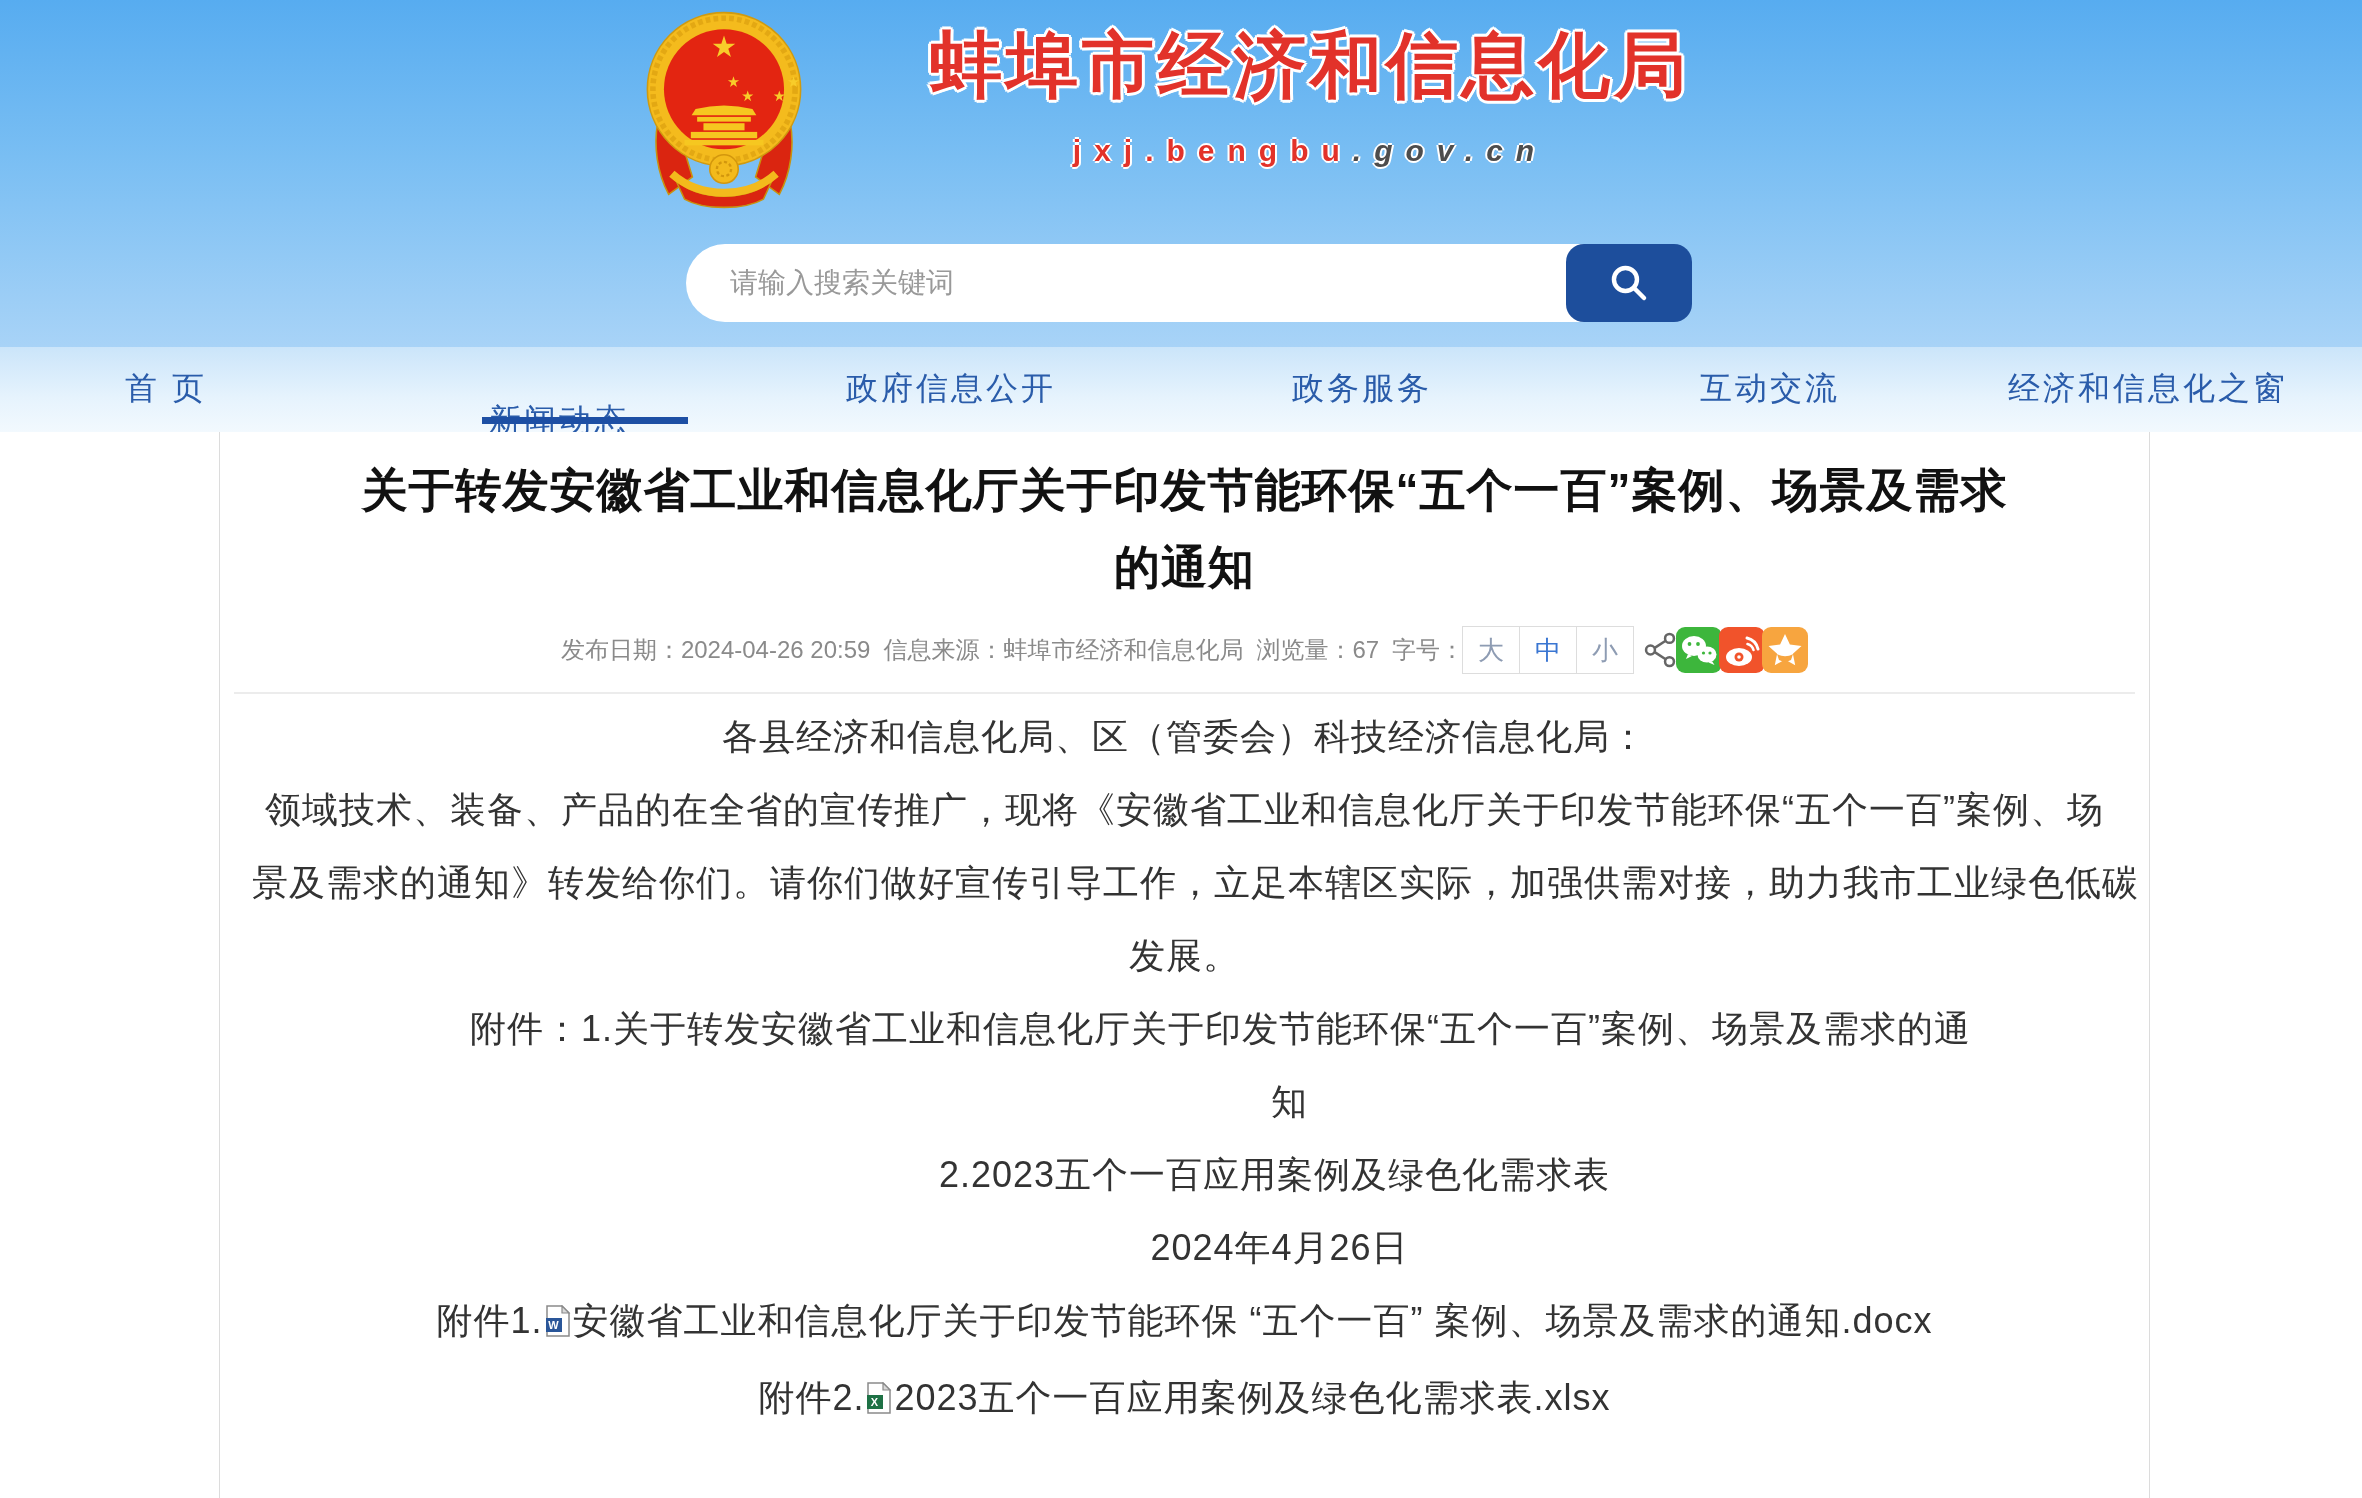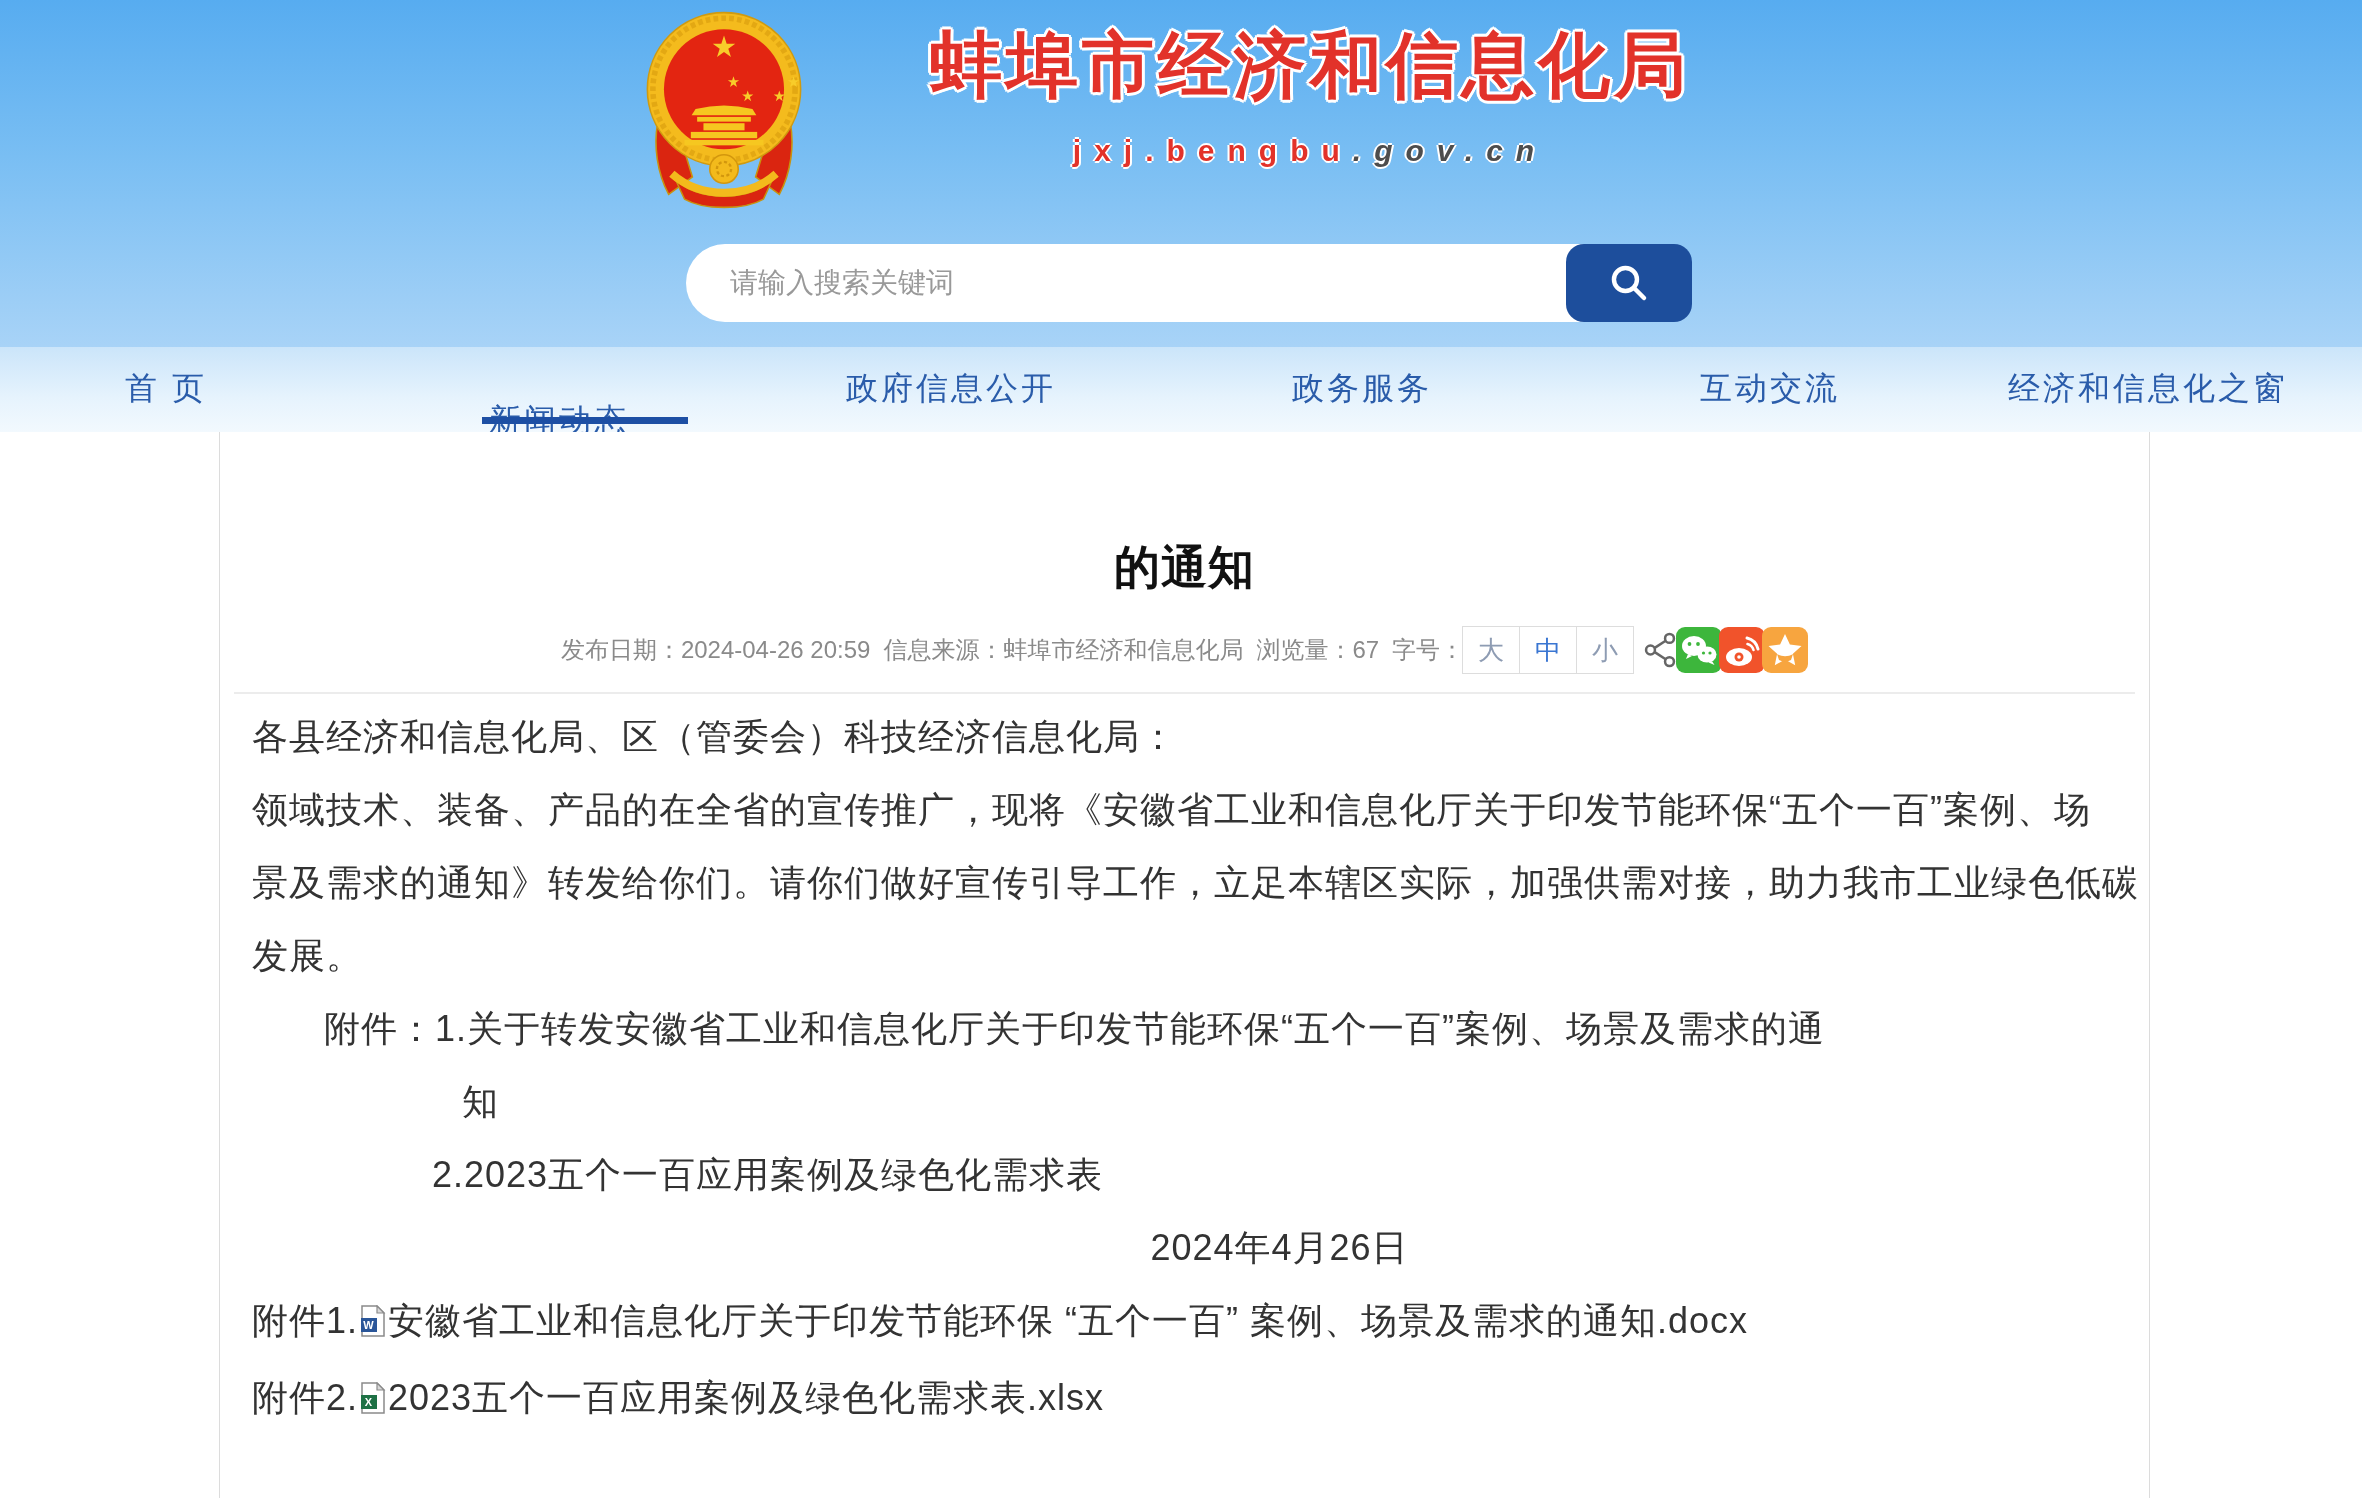--- a/index.html
+++ b/index.html
@@ -59,21 +59,21 @@
     font-size:26px;color:#8e9cb3;display:flex;align-items:center;justify-content:center;cursor:pointer;}
   .size-btn.active{color:var(--size-active-blue,#3a76d2);}
   .share-ic{display:flex;align-items:center;cursor:pointer;margin-left:-6px;}
   .sq{width:46px;height:46px;border-radius:9px;display:flex;align-items:center;justify-content:center;
     cursor:pointer;margin-left:-16px;}
   .sq.wechat{background:var(--wechat-green,#3db63c);}
   .sq.weibo{background:var(--weibo-orange,#f1532b);}
   .sq.qzone{background:var(--qzone-orange,#f7a53f);}
   .divider{height:0;border-top:2px solid #ececec;margin:18px 14px 0;}
   .body{margin:6px 32px 0;font-size:36px;color:var(--body-text,#333);letter-spacing:1px;}
-  .line{line-height:73px;white-space:nowrap;}
+  .line{line-height:73px;white-space:nowrap;text-align:center;}
   .ind-2{padding-left:72px;}
   .ind-zhi{padding-left:210px;}
   .ind-num{padding-left:180px;}
   .date-line{text-align:center;padding-left:190px;}
   .att a{color:var(--body-text,#333);text-decoration:none;cursor:pointer;}
   .file-ic{display:inline-block;vertical-align:-4px;margin:0 2px;}
 </style>
 </head>
 <body>
 
@@ -131,21 +131,21 @@
     <span class="nav-item ni-0">首 页</span>
     <span class="nav-item ni-1">新闻动态</span>
     <span class="nav-item ni-2">政府信息公开</span>
     <span class="nav-item ni-3">政务服务</span>
     <span class="nav-item ni-4">互动交流</span>
     <span class="nav-item ni-5">经济和信息化之窗</span>
     <div class="nav-underline"></div>
   </div>
 
   <div class="content">
-    <h1 class="a-title" style="margin-top:0;"><br><span>的通知</span></h1>
+    <h1 class="a-title" style="margin-top:0;"><span>关于转发安徽省工业和信息化厅关于印发节能环保“五个一百”案例、场景及需求</span><br><span>的通知</span></h1>
 
     <div class="meta">
       <span class="grp">发布日期：2024-04-26 20:59</span>
       <span class="grp">信息来源：蚌埠市经济和信息化局</span>
       <span class="grp">浏览量：67</span>
       <span class="grp">字号：</span>
       <span class="size-group">
         <span class="size-btn">大</span>
         <span class="size-btn active">中</span>
         <span class="size-btn">小</span>

